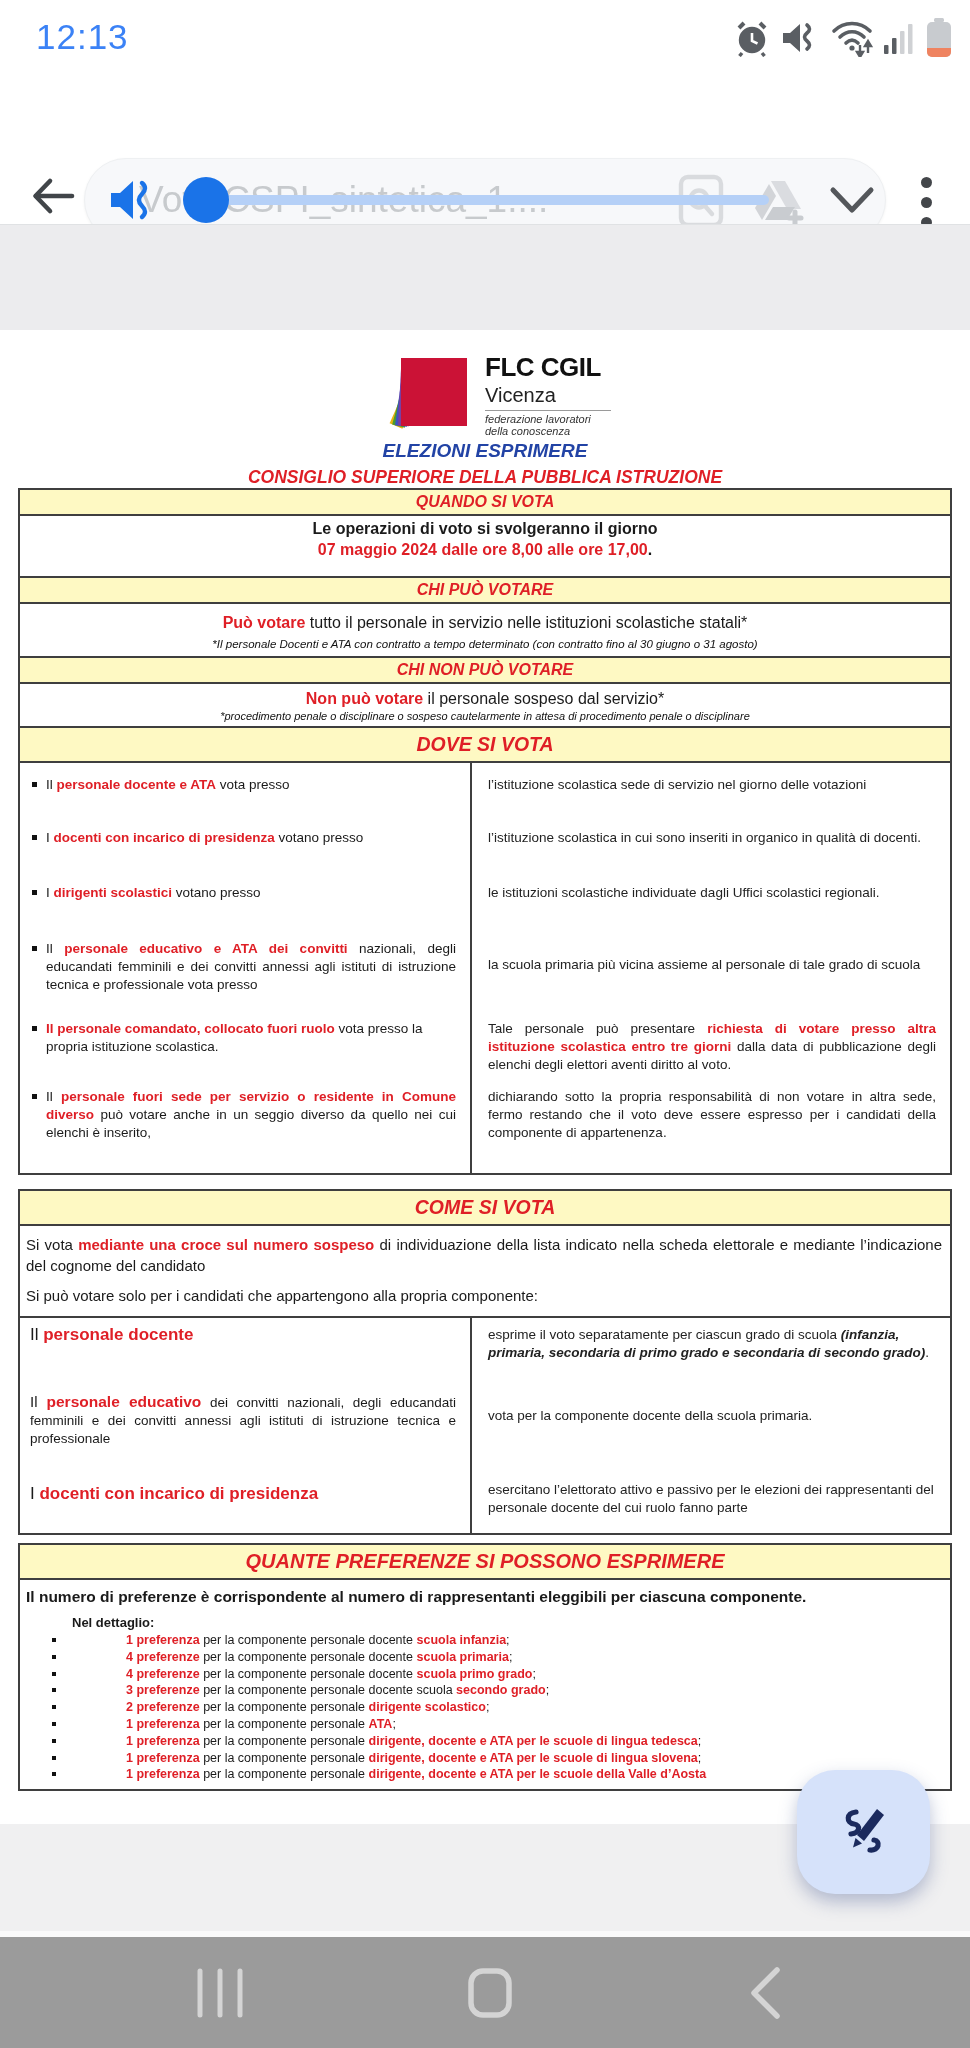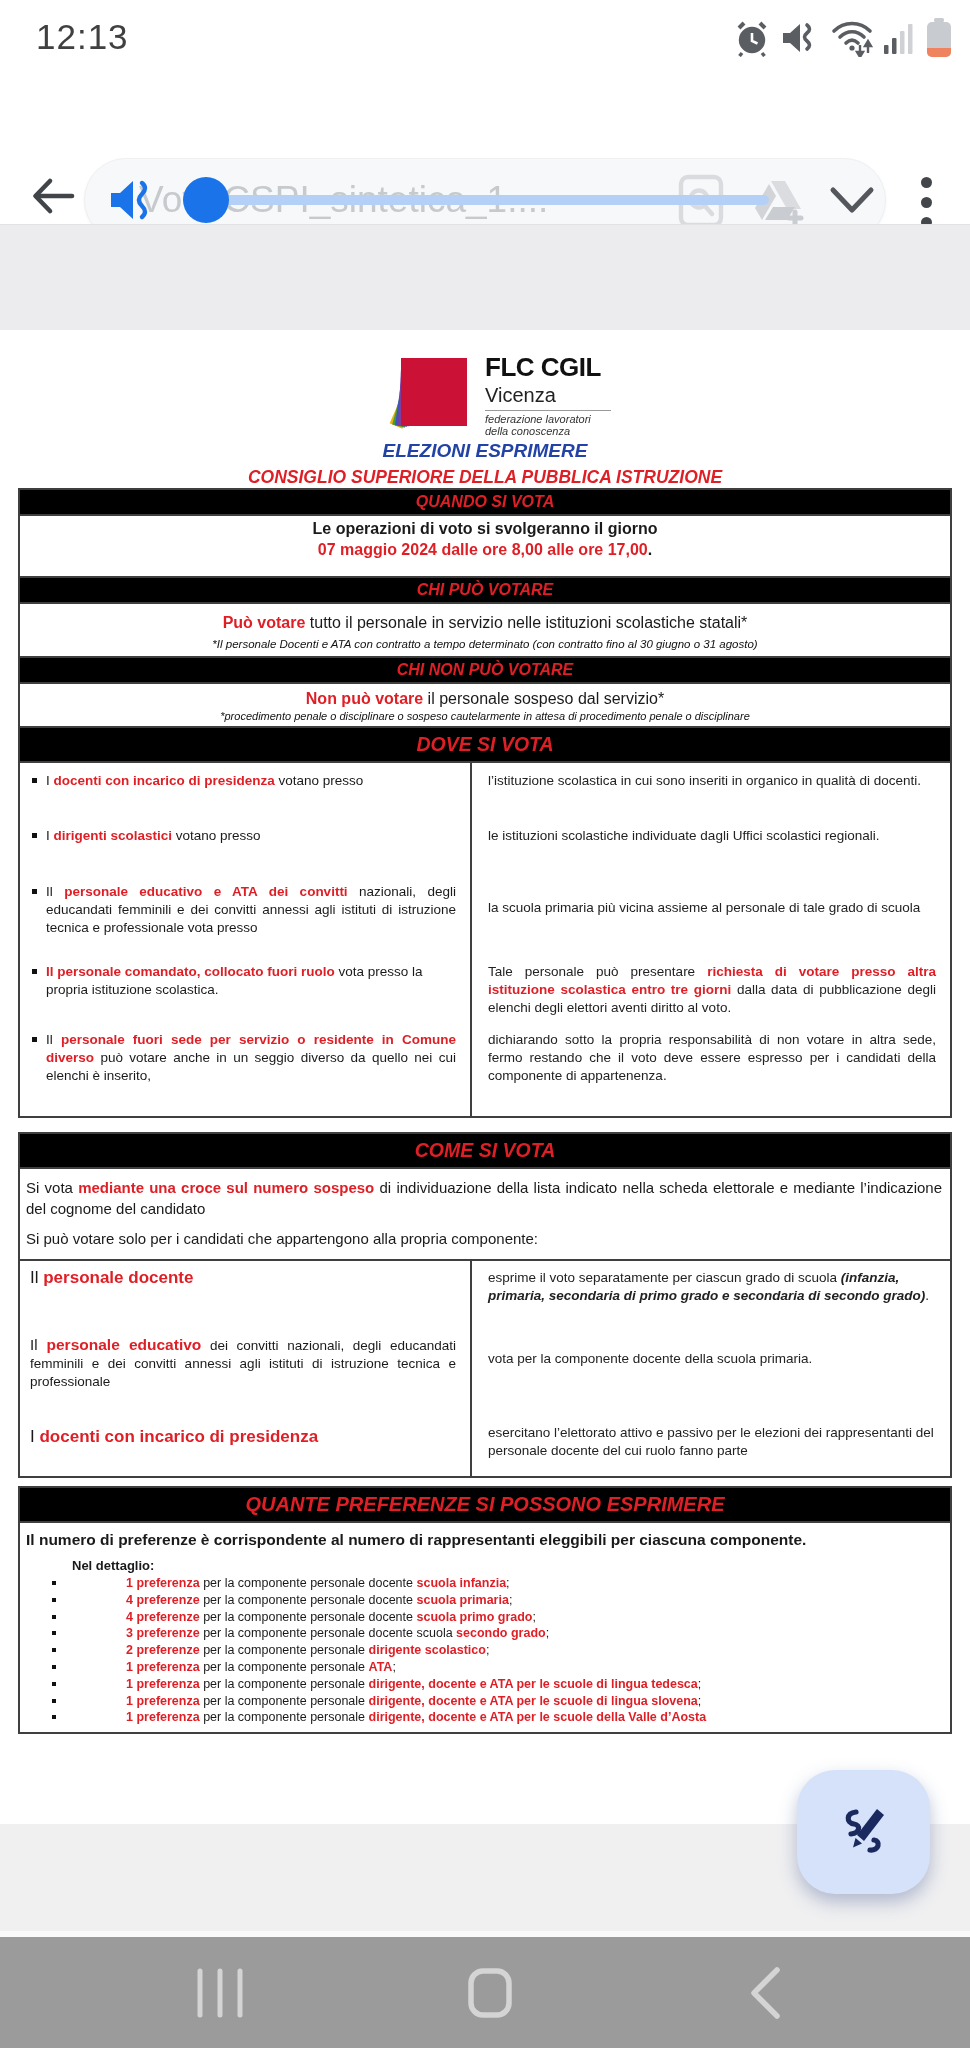--- a/index.html
+++ b/index.html
@@ -1,21 +1,21 @@
 <!DOCTYPE html>
 <html><head>
 <meta charset="utf-8">
 <style>
   * { margin:0; padding:0; box-sizing:border-box; }
   html,body { width:970px; height:2048px; }
   body { position:relative; background:#fff; font-family:"Liberation Sans", sans-serif; overflow:hidden; }
 
   
   .status-bar { position:absolute; left:0; top:0; width:970px; height:72px; background:#fff; }
-  .clock { position:absolute; left:36px; top:17px; font-size:35px; color:#404040; letter-spacing:1px; }
+  .clock { position:absolute; left:36px; top:17px; font-size:35px; color:#3b82f6; letter-spacing:1px; }
   .sicons { position:absolute; right:18px; top:20px; height:40px; display:flex; align-items:center; gap:10px; }
 
   
   .toolbar { position:absolute; left:0; top:72px; width:970px; height:152px; background:#fff; }
   .back-btn { position:absolute; left:28px; top:99px; width:50px; height:50px; }
   .pill { position:absolute; left:84px; top:86px; width:802px; height:84px; background:#f7f8fa; border:1px solid #eef0f2; border-radius:42px; box-shadow:0 1px 3px rgba(0,0,0,.05); }
   .pill-title { position:absolute; left:54px; top:20px; font-size:37px; color:#c7cacd; white-space:nowrap; max-width:540px; overflow:hidden; }
   .find-ic { position:absolute; left:592px; top:15px; }
   .drive-ic { position:absolute; left:666px; top:20px; }
   .chev-ic { position:absolute; left:744px; top:26px; }
@@ -36,21 +36,21 @@
   .brand { font-size:26px; font-weight:800; color:#111; letter-spacing:-0.5px; }
   .city { font-size:20px; color:#222; margin-top:1px; }
   .tag-rule { width:126px; height:1px; background:#9a9a9a; margin:3px 0 2px; }
   .tag1 { font-size:11px; font-style:italic; color:#333; }
   .tag2 { font-size:11px; font-style:italic; color:#333; }
   .hl-blue { text-align:center; font-size:19px; font-weight:bold; font-style:italic; color:#2243a5; margin-top:3px; }
   .hl-red { text-align:center; font-size:17.5px; font-weight:bold; font-style:italic; color:#df1f26; margin-top:5px; }
   .hl-green { text-align:center; font-size:23px; font-weight:bold; font-style:italic; color:#00a14b; margin-top:6px; margin-bottom:9px; }
 
   .tbl { border:2px solid #3f3f3f; }
-  .sec-head { background:#000000; color:#df1f26; font-weight:bold; font-style:italic; text-align:center; font-size:16px; padding:3px 0; border-top:2px solid #3f3f3f; border-bottom:2px solid #3f3f3f; }
+  .sec-head { background:#fef9c3; color:#df1f26; font-weight:bold; font-style:italic; text-align:center; font-size:16px; padding:3px 0; border-top:2px solid #3f3f3f; border-bottom:2px solid #3f3f3f; }
   .sec-head.first { border-top:none; }
   .sec-head.big { font-size:19.5px; padding:5px 0; }
   .red { color:#df1f26; font-weight:bold; }
   .c { text-align:center; }
   .b { font-weight:bold; }
   .body-pad { padding:2px 0 16px; }
   .line16 { font-size:16px; line-height:21px; }
   .foot { font-size:11.5px; font-style:italic; color:#111; margin-top:5px; }
 
   .twocol { }
@@ -243,20 +243,26 @@
 
     <div class="sec-head">CHI NON PUÒ VOTARE</div>
     <div class="c" style="padding:4px 0 4px;">
       <div class="line16"><span class="red">Non può votare</span><span> il personale sospeso dal servizio*</span></div>
       <div class="foot" style="margin-top:1px;font-size:11px;">*procedimento penale o disciplinare o sospeso cautelarmente in attesa di procedimento penale o disciplinare</div>
     </div>
 
     <div class="sec-head big">DOVE SI VOTA</div>
 
     <div class="twocol">
+      <div class="row2" style="height:57px;">
+        <div class="cellL" style="padding-top:13px;">
+            <div class="bullet"><span>Il </span><span class="red">personale docente e ATA</span><span> vota presso</span></div>
+          </div>
+        <div class="cellR" style="padding-top:13px;"><span>l’istituzione scolastica sede di servizio nel giorno delle votazioni</span><span class="red"></span><span></span></div>
+      </div>
       <div class="row2" style="height:55px;">
         <div class="cellL" style="padding-top:9px;">
             <div class="bullet"><span>I </span><span class="red">docenti con incarico di presidenza</span><span> votano presso</span></div>
           </div>
         <div class="cellR" style="padding-top:9px;"><span>l’istituzione scolastica in cui sono inseriti in organico in qualità di docenti.</span><span class="red"></span><span></span></div>
       </div>
       <div class="row2" style="height:55px;">
         <div class="cellL" style="padding-top:9px;">
             <div class="bullet"><span>I </span><span class="red">dirigenti scolastici</span><span> votano presso</span></div>
           </div>

